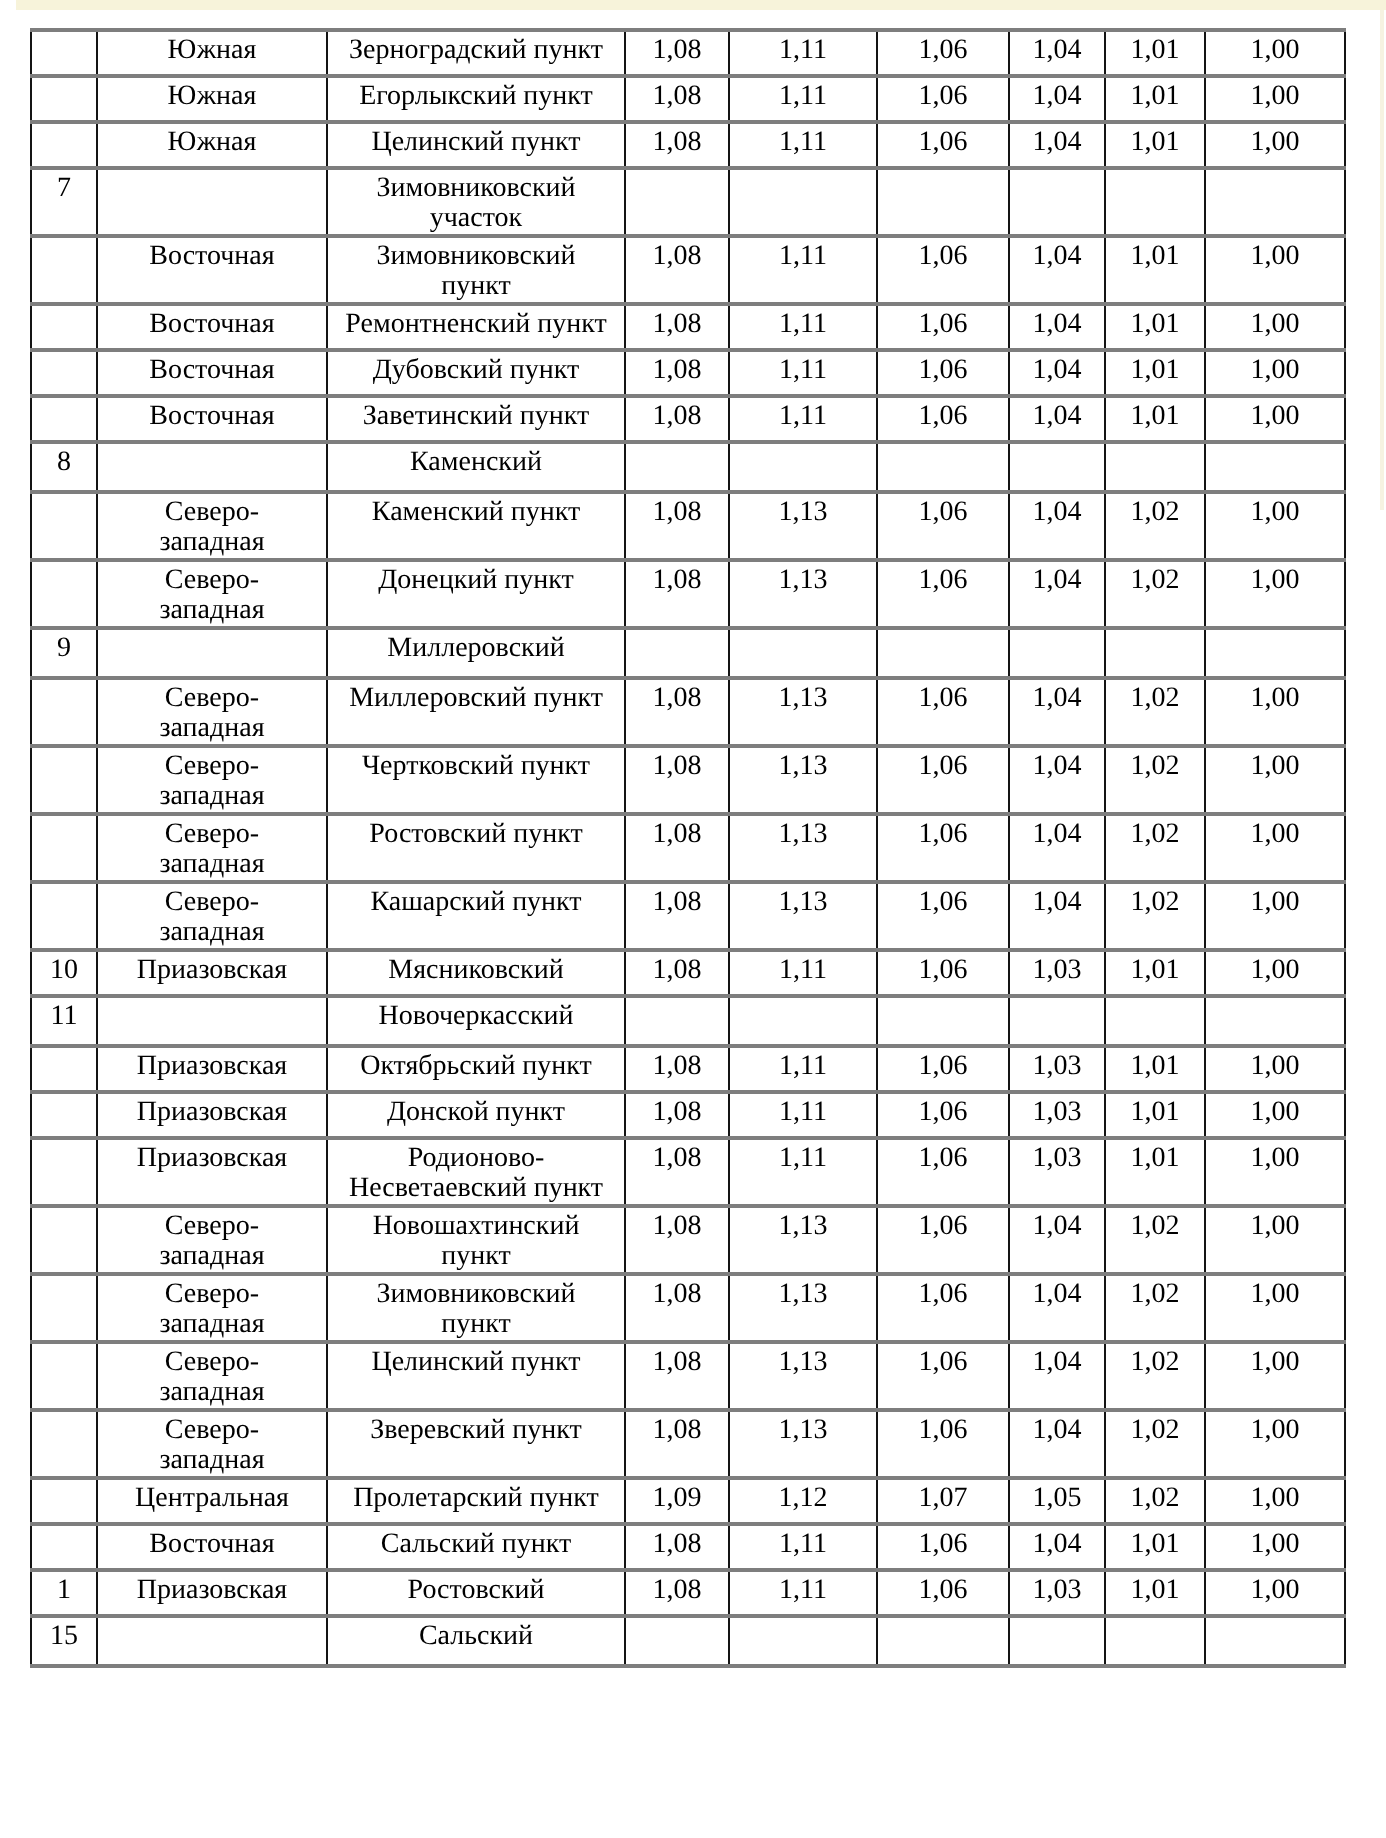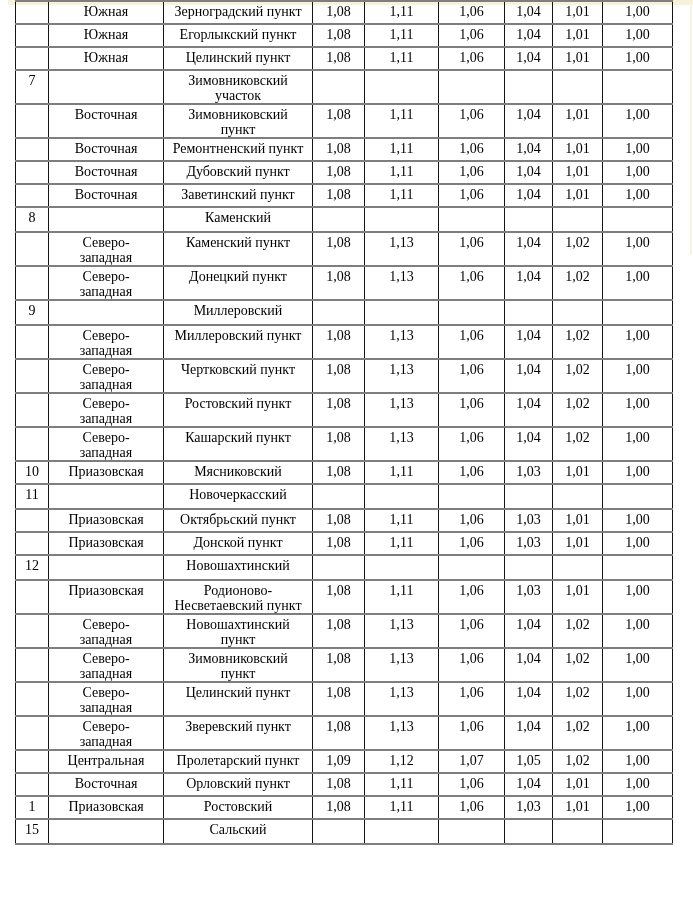--- a/index.html
+++ b/index.html
@@ -26,21 +26,21 @@
     position: absolute;
     top: 5px;
     right: 1px;
     width: 2px;
     height: 250px;
     opacity: 0.55;
   }
   table.coeff-table {
     position: absolute;
     left: 15px;
-    top: 0;
+    top: 14px;
     width: 657px;
     border-collapse: collapse;
     table-layout: fixed;
   }
   table.coeff-table td {
     border-left: 1px solid #141414;
     border-right: 1px solid #141414;
     border-top: 2px solid #7e7e7e;
     border-bottom: 2px solid #7e7e7e;
     text-align: center;
@@ -295,31 +295,20 @@
         <td></td>
         <td>Приазовская</td>
         <td>Донской пункт</td>
         <td>1,08</td>
         <td>1,11</td>
         <td>1,06</td>
         <td>1,03</td>
         <td>1,01</td>
         <td>1,00</td>
       </tr>
-      <tr class="district">
-        <td>12</td>
-        <td></td>
-        <td>Новошахтинский</td>
-        <td></td>
-        <td></td>
-        <td></td>
-        <td></td>
-        <td></td>
-        <td></td>
-      </tr>
       <tr class="double">
         <td></td>
         <td>Приазовская</td>
         <td>Родионово-
 Несветаевский пункт</td>
         <td>1,08</td>
         <td>1,11</td>
         <td>1,06</td>
         <td>1,03</td>
         <td>1,01</td>
@@ -382,21 +371,21 @@
         <td>1,09</td>
         <td>1,12</td>
         <td>1,07</td>
         <td>1,05</td>
         <td>1,02</td>
         <td>1,00</td>
       </tr>
       <tr class="single">
         <td></td>
         <td>Восточная</td>
-        <td>Орловский пункт</td>
+        <td>Сальский пункт</td>
         <td>1,08</td>
         <td>1,11</td>
         <td>1,06</td>
         <td>1,04</td>
         <td>1,01</td>
         <td>1,00</td>
       </tr>
       <tr class="single">
         <td>1</td>
         <td>Приазовская</td>

